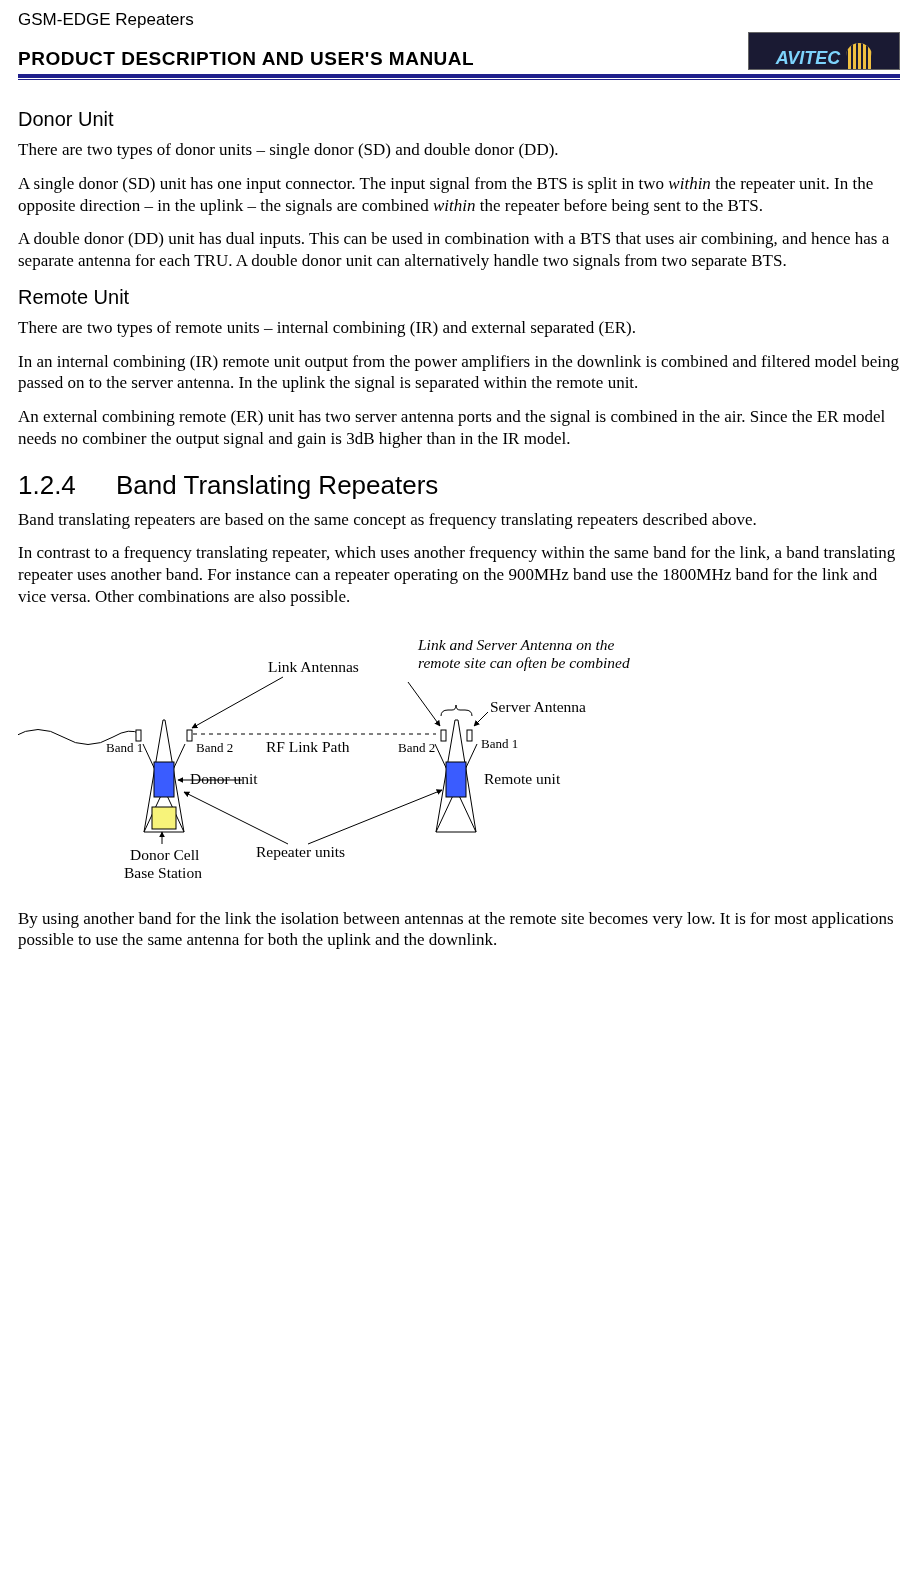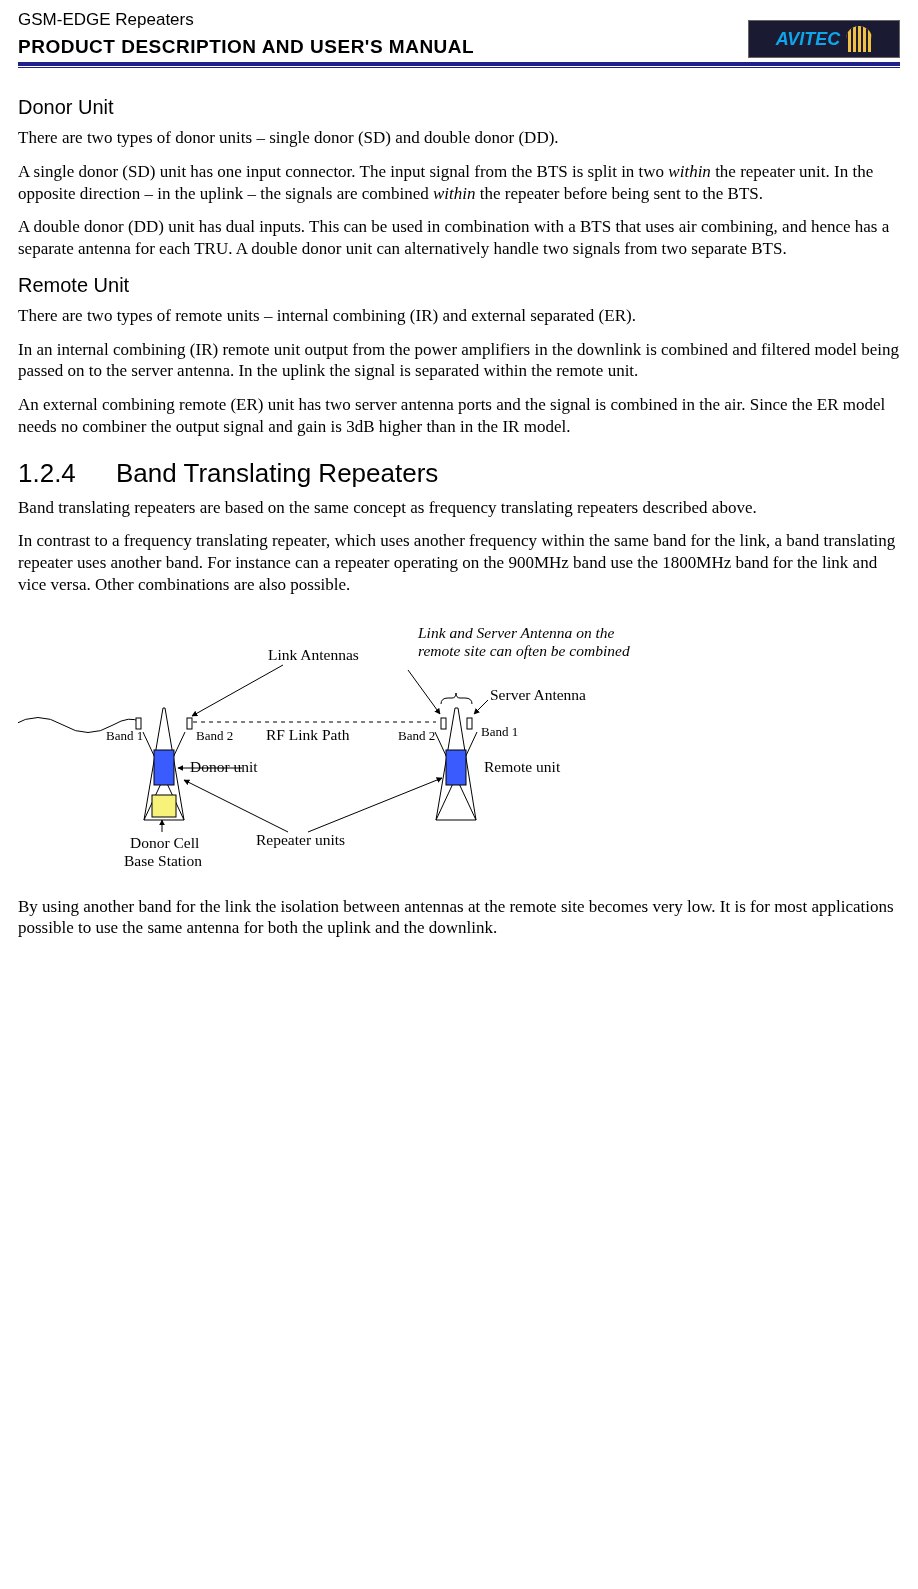--- a/index.html
+++ b/index.html
@@ -25,40 +25,40 @@
     align-items: flex-end;
     margin-bottom: 4px;
   }
   .header-left {
     display: flex;
     flex-direction: column;
   }
   .doc-title {
     font-size: 17px;
     font-family: Verdana, Arial, sans-serif;
-    margin-bottom: 6px;
+    margin-bottom: 18px;
   }
   .doc-subtitle {
     font-family: Arial, Helvetica, sans-serif;
     font-weight: bold;
     font-size: 19px;
     letter-spacing: 0.5px;
   }
   .logo {
     width: 150px;
     height: 36px;
     border: 1px solid #666;
     background: #1a1a33;
-    color: #0ea5e9;
+    color: #7dd3fc;
     font-family: Arial, sans-serif;
     font-weight: bold;
     font-style: italic;
     font-size: 18px;
     display: flex;
-    align-items: center;
+    align-items: flex-end;
     justify-content: center;
     position: relative;
     overflow: hidden;
   }
   .logo-sun {
     width: 26px;
     height: 26px;
     background: #f0c040;
     border-radius: 50% 50% 0 0;
     margin-left: 6px;

